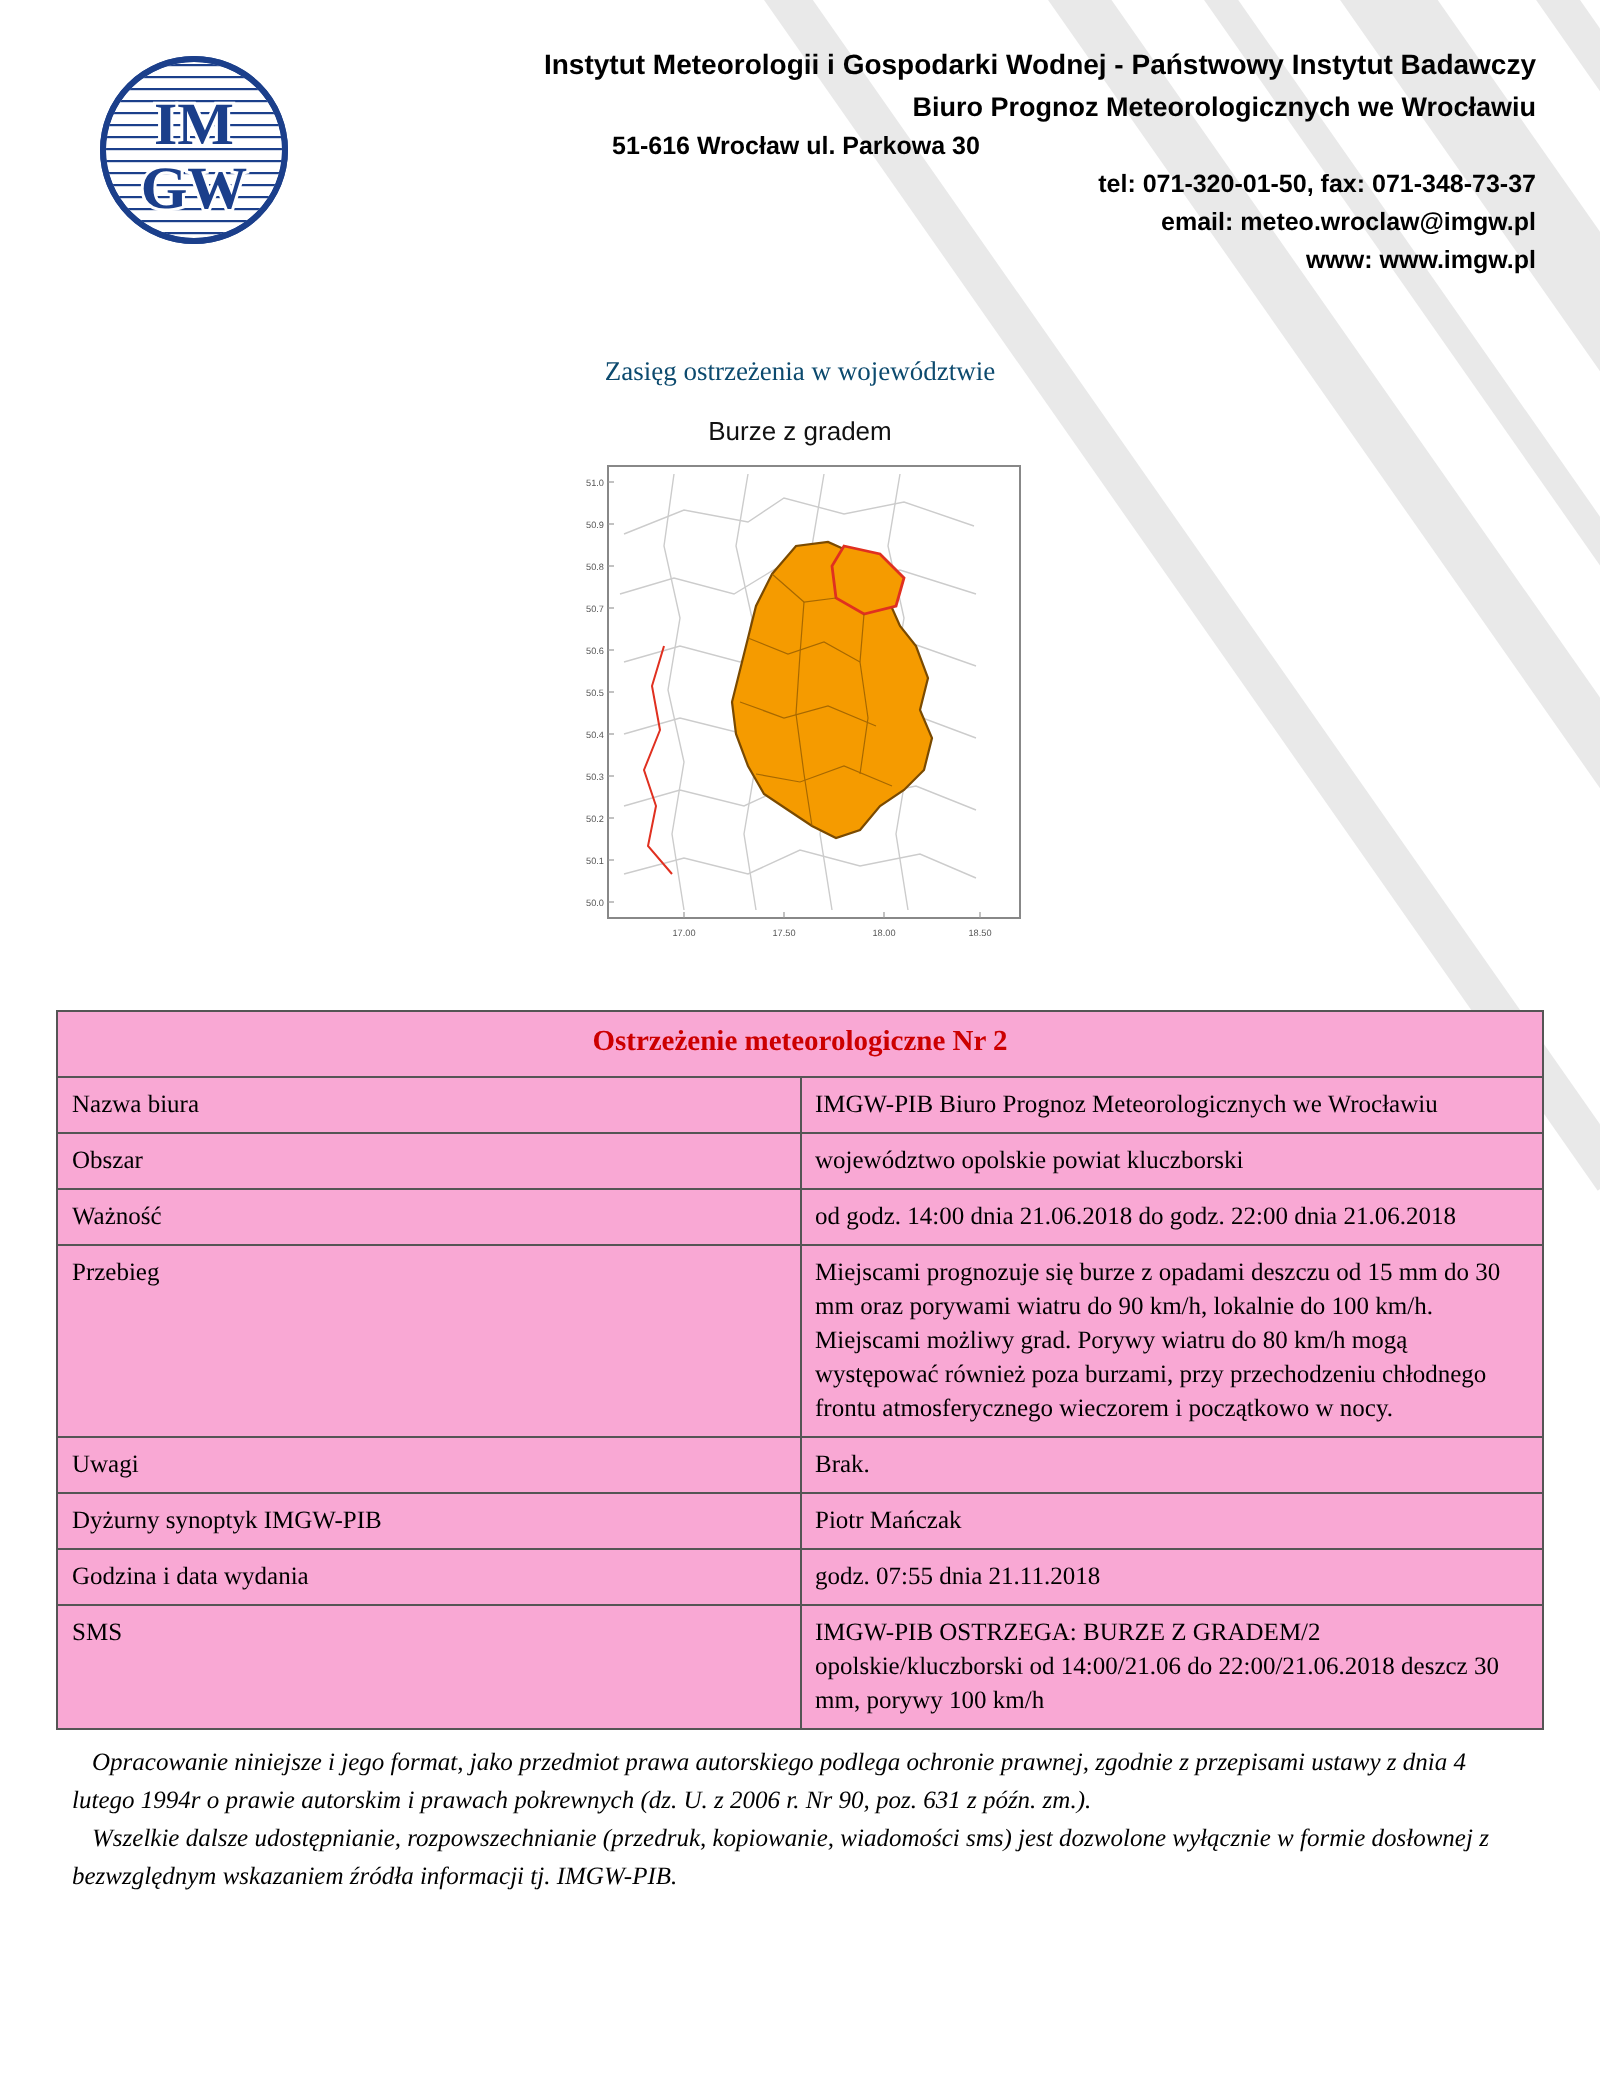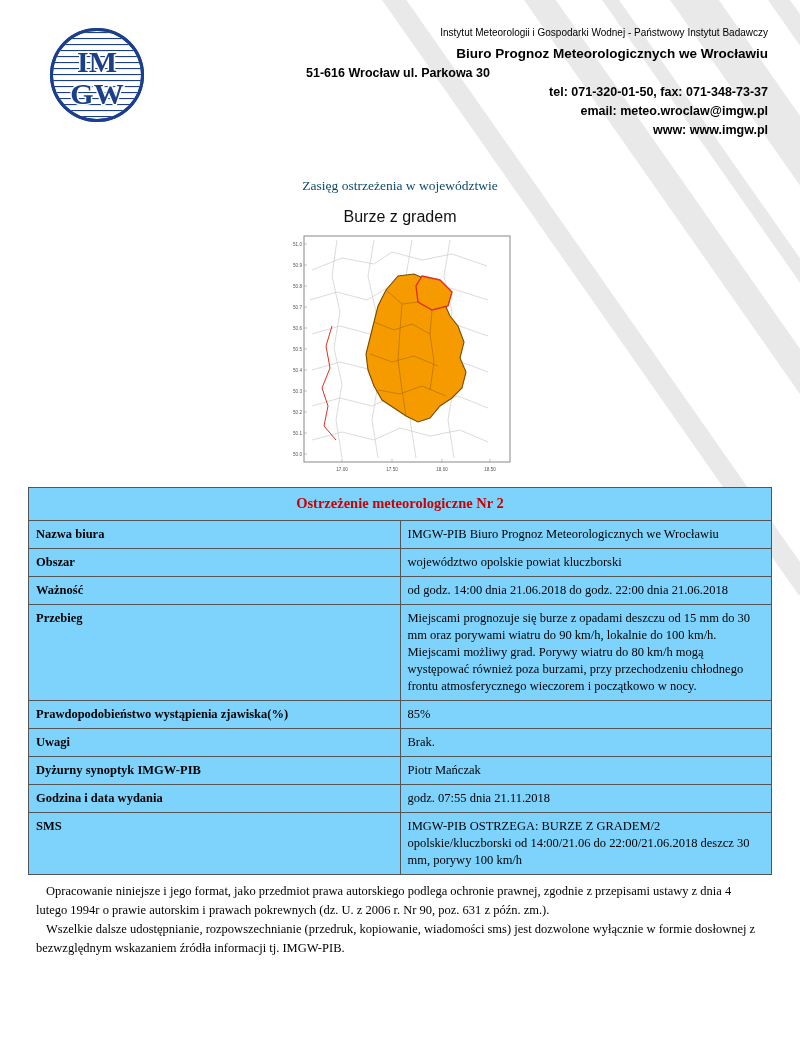--- a/index.html
+++ b/index.html
@@ -58,22 +58,22 @@
   }
   .logo svg { display: block; }
 
   .head-text {
     text-align: right;
     font-family: "Liberation Sans", sans-serif;
     color: #000;
     padding-right: 4px;
   }
   .head-text .l1 {
-    font-size: 10px;
-    font-weight: normal;
+    font-size: 14px;
+    font-weight: bold;
     line-height: 21px;
   }
   .head-text .l2 {
     font-size: 13.5px;
     font-weight: bold;
     line-height: 21px;
   }
   .head-text .l3,
   .head-text .l4,
   .head-text .l5,
@@ -92,53 +92,53 @@
     z-index: 2;
   }
   .map-caption {
     font-family: "Liberation Serif", serif;
     font-size: 13.5px;
     color: #0c4a6e;
     margin-bottom: 14px;
   }
   .map-title {
     font-family: "Liberation Sans", sans-serif;
-    font-size: 16px;
+    font-size: 13px;
     color: #111;
     margin-bottom: 4px;
   }
   .map-wrap {
     width: 236px;
     height: 250px;
     margin: 0 auto;
     position: relative;
   }
   .map-wrap svg { display: block; }
 
   
   .warning-table {
     width: 744px;
-    margin: 7px auto 0 auto;
+    margin: 28px auto 0 auto;
     border-collapse: collapse;
-    background: #7dd3fc;
+    background: #f9a8d4;
     position: relative;
     z-index: 3;
     table-layout: fixed;
     padding-left: 17px;
   }
   .warning-table td {
     border: 1px solid #555555;
     padding: 5px 7px;
     vertical-align: top;
     font-size: 12.5px;
     line-height: 17px;
   }
   .warning-table td.label {
     width: 193px;
-    font-weight: bold;
+    font-weight: normal;
     font-size: 12.5px;
   }
   .warning-table td.value {
     font-size: 12.5px;
   }
   .warning-table td.title-cell {
     text-align: center;
     color: #cc0000;
     font-weight: bold;
     font-size: 14.5px;
@@ -149,21 +149,21 @@
     margin: 0 auto;
     padding: 7px 8px 8px 8px;
     box-sizing: border-box;
     font-size: 12.5px;
     line-height: 19px;
     position: relative;
     z-index: 3;
     background: transparent;
   }
   .notes p { margin: 0; }
-  .notes p.first { text-indent: 10px; }
+  .notes p.first { text-indent: 10px; font-style: italic; }
 </style>
 </head>
 <body>
 
 <div class="stripes">
   <div class="bar" style="left:60px;  top:-120px; width:26px;  height:900px;"></div>
   <div class="bar" style="left:110px; top:-160px; width:14px;  height:980px;"></div>
   <div class="bar" style="left:150px; top:-200px; width:40px;  height:1050px;"></div>
   <div class="bar" style="left:220px; top:-240px; width:18px;  height:1100px;"></div>
   <div class="bar" style="left:262px; top:-260px; width:30px;  height:1150px;"></div>
@@ -299,24 +299,20 @@
       </tr>
       <tr>
         <td class="label">Ważność</td>
         <td class="value">od godz. 14:00 dnia 21.06.2018 do godz. 22:00 dnia 21.06.2018</td>
       </tr>
       <tr>
         <td class="label">Przebieg</td>
         <td class="value">Miejscami prognozuje się burze z opadami deszczu od 15 mm do 30 mm oraz porywami wiatru do 90 km/h, lokalnie do 100 km/h. Miejscami możliwy grad. Porywy wiatru do 80 km/h mogą występować również poza burzami, przy przechodzeniu chłodnego frontu atmosferycznego wieczorem i początkowo w nocy.</td>
       </tr>
       <tr>
-        <td class="label">Prawdopodobieństwo wystąpienia zjawiska(%)</td>
-        <td class="value">85%</td>
-      </tr>
-      <tr>
         <td class="label">Uwagi</td>
         <td class="value">Brak.</td>
       </tr>
       <tr>
         <td class="label">Dyżurny synoptyk IMGW-PIB</td>
         <td class="value">Piotr Mańczak</td>
       </tr>
       <tr>
         <td class="label">Godzina i data wydania</td>
         <td class="value">godz. 07:55 dnia 21.11.2018</td>

